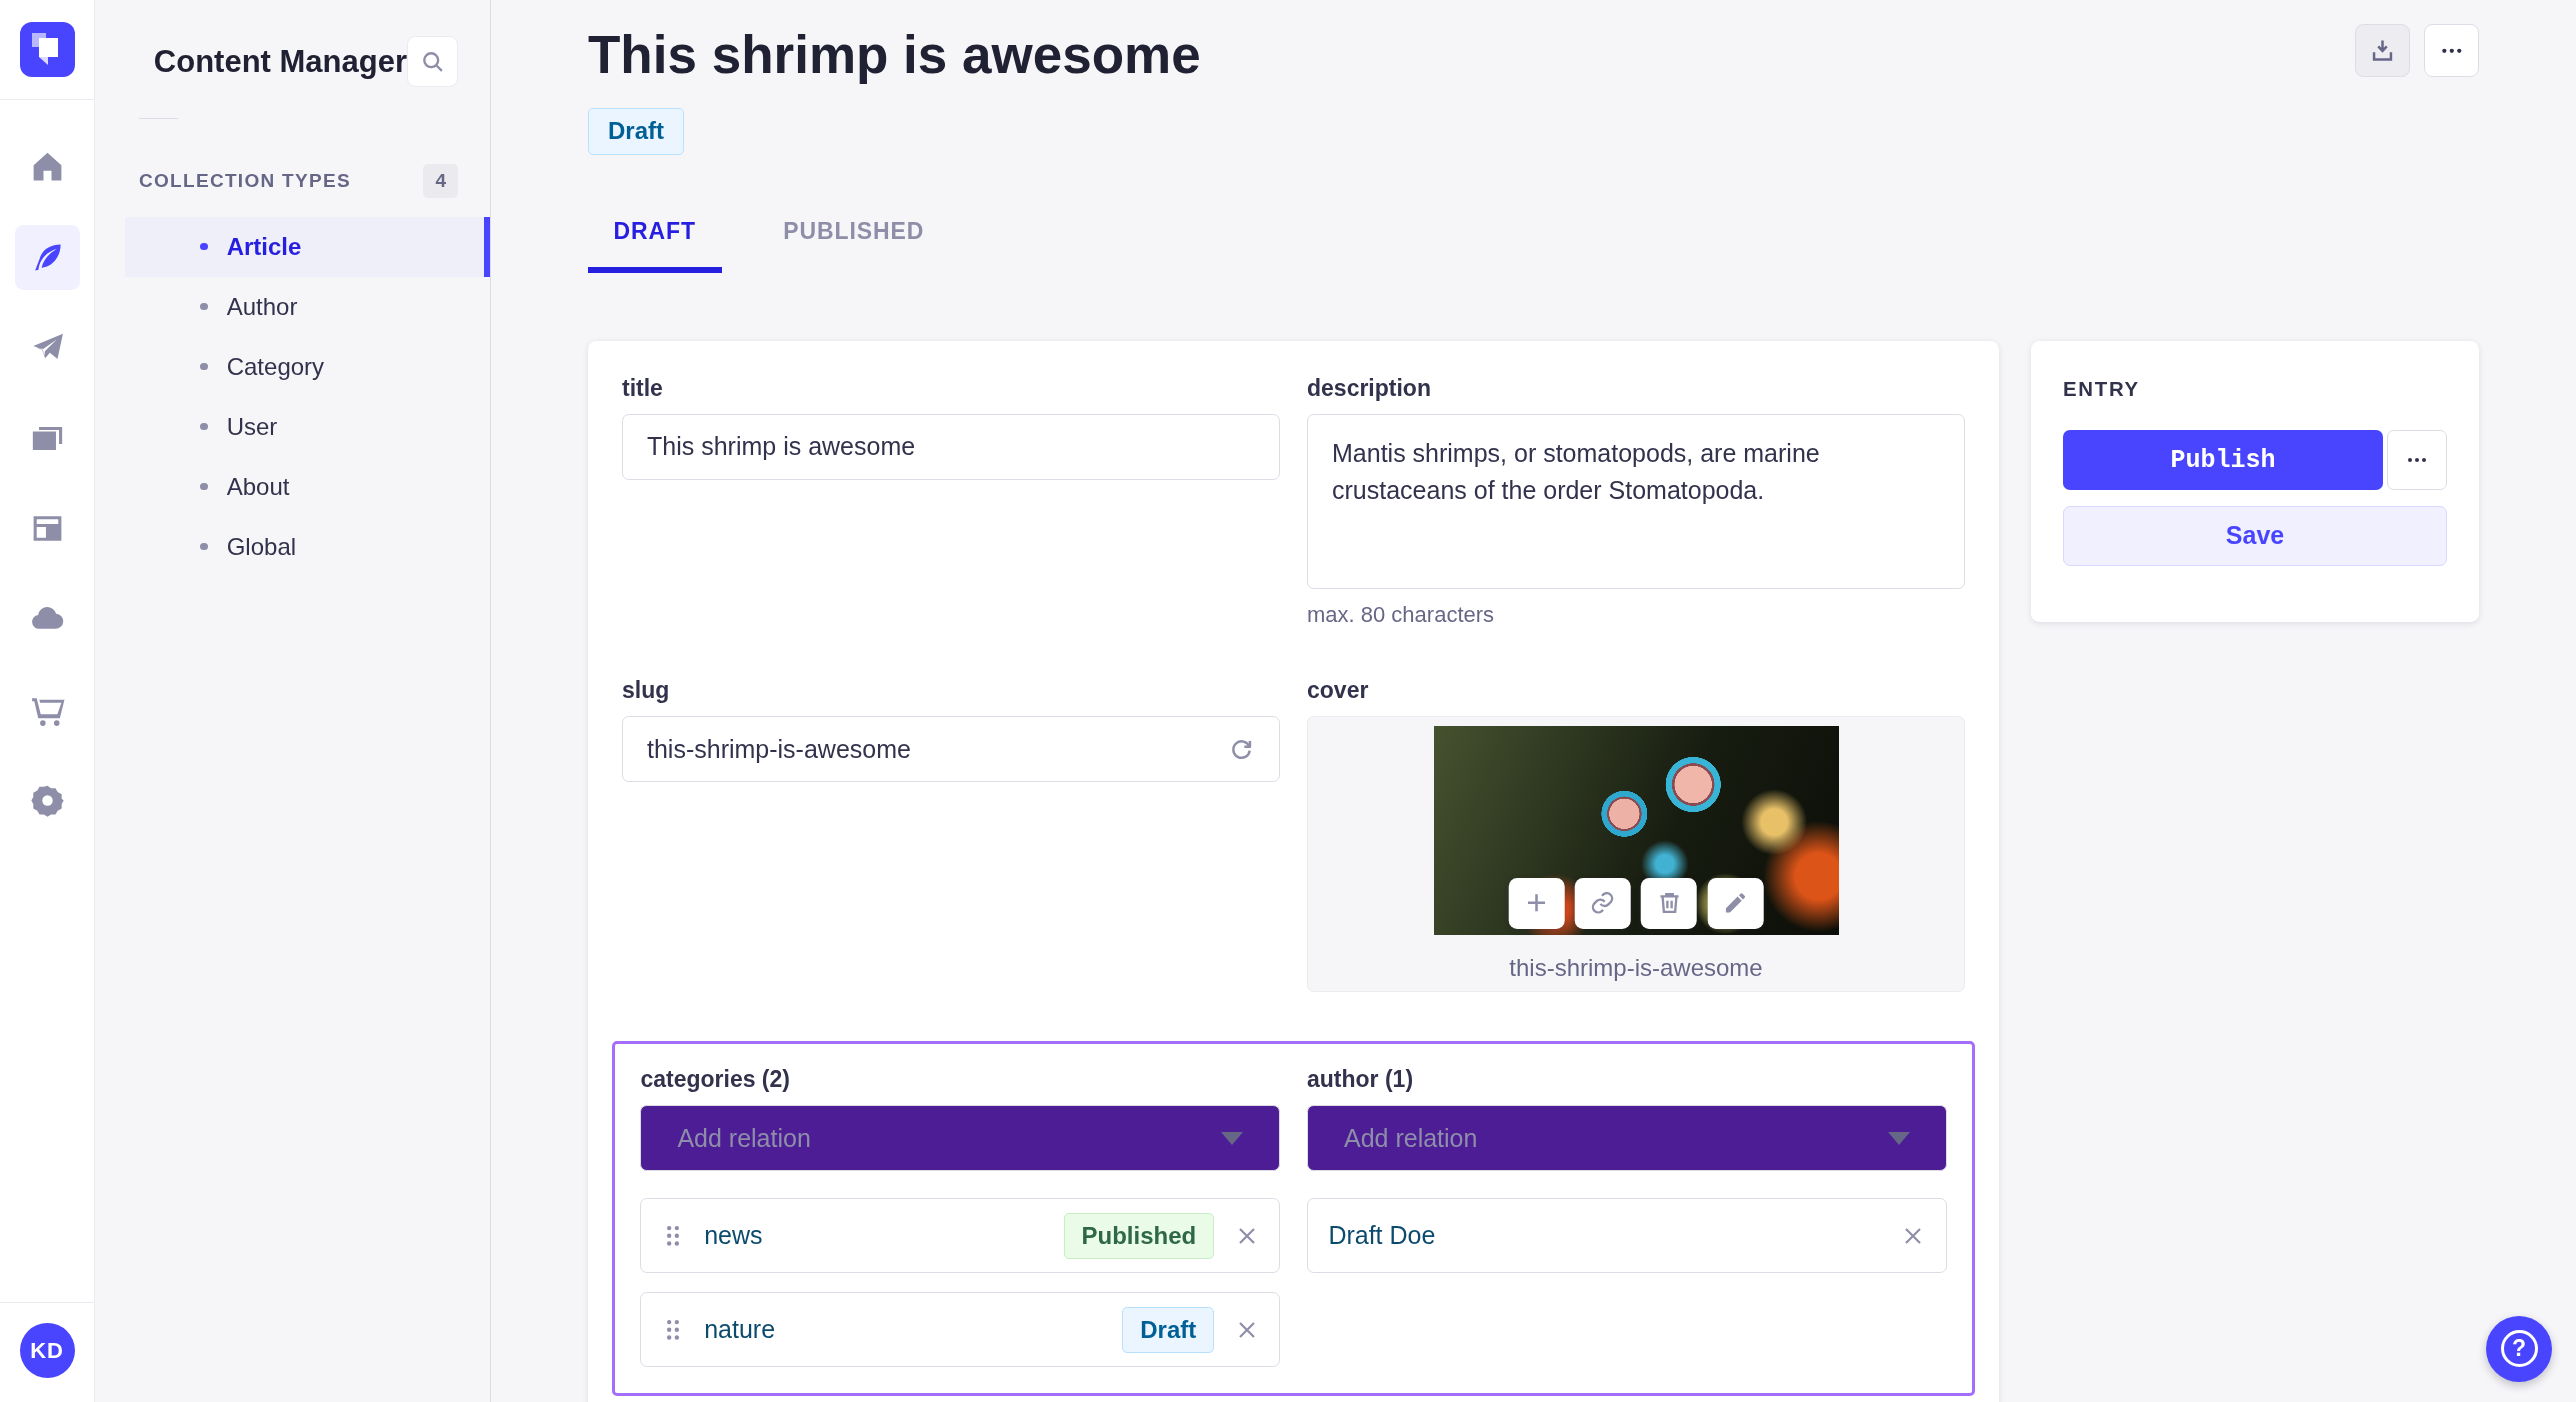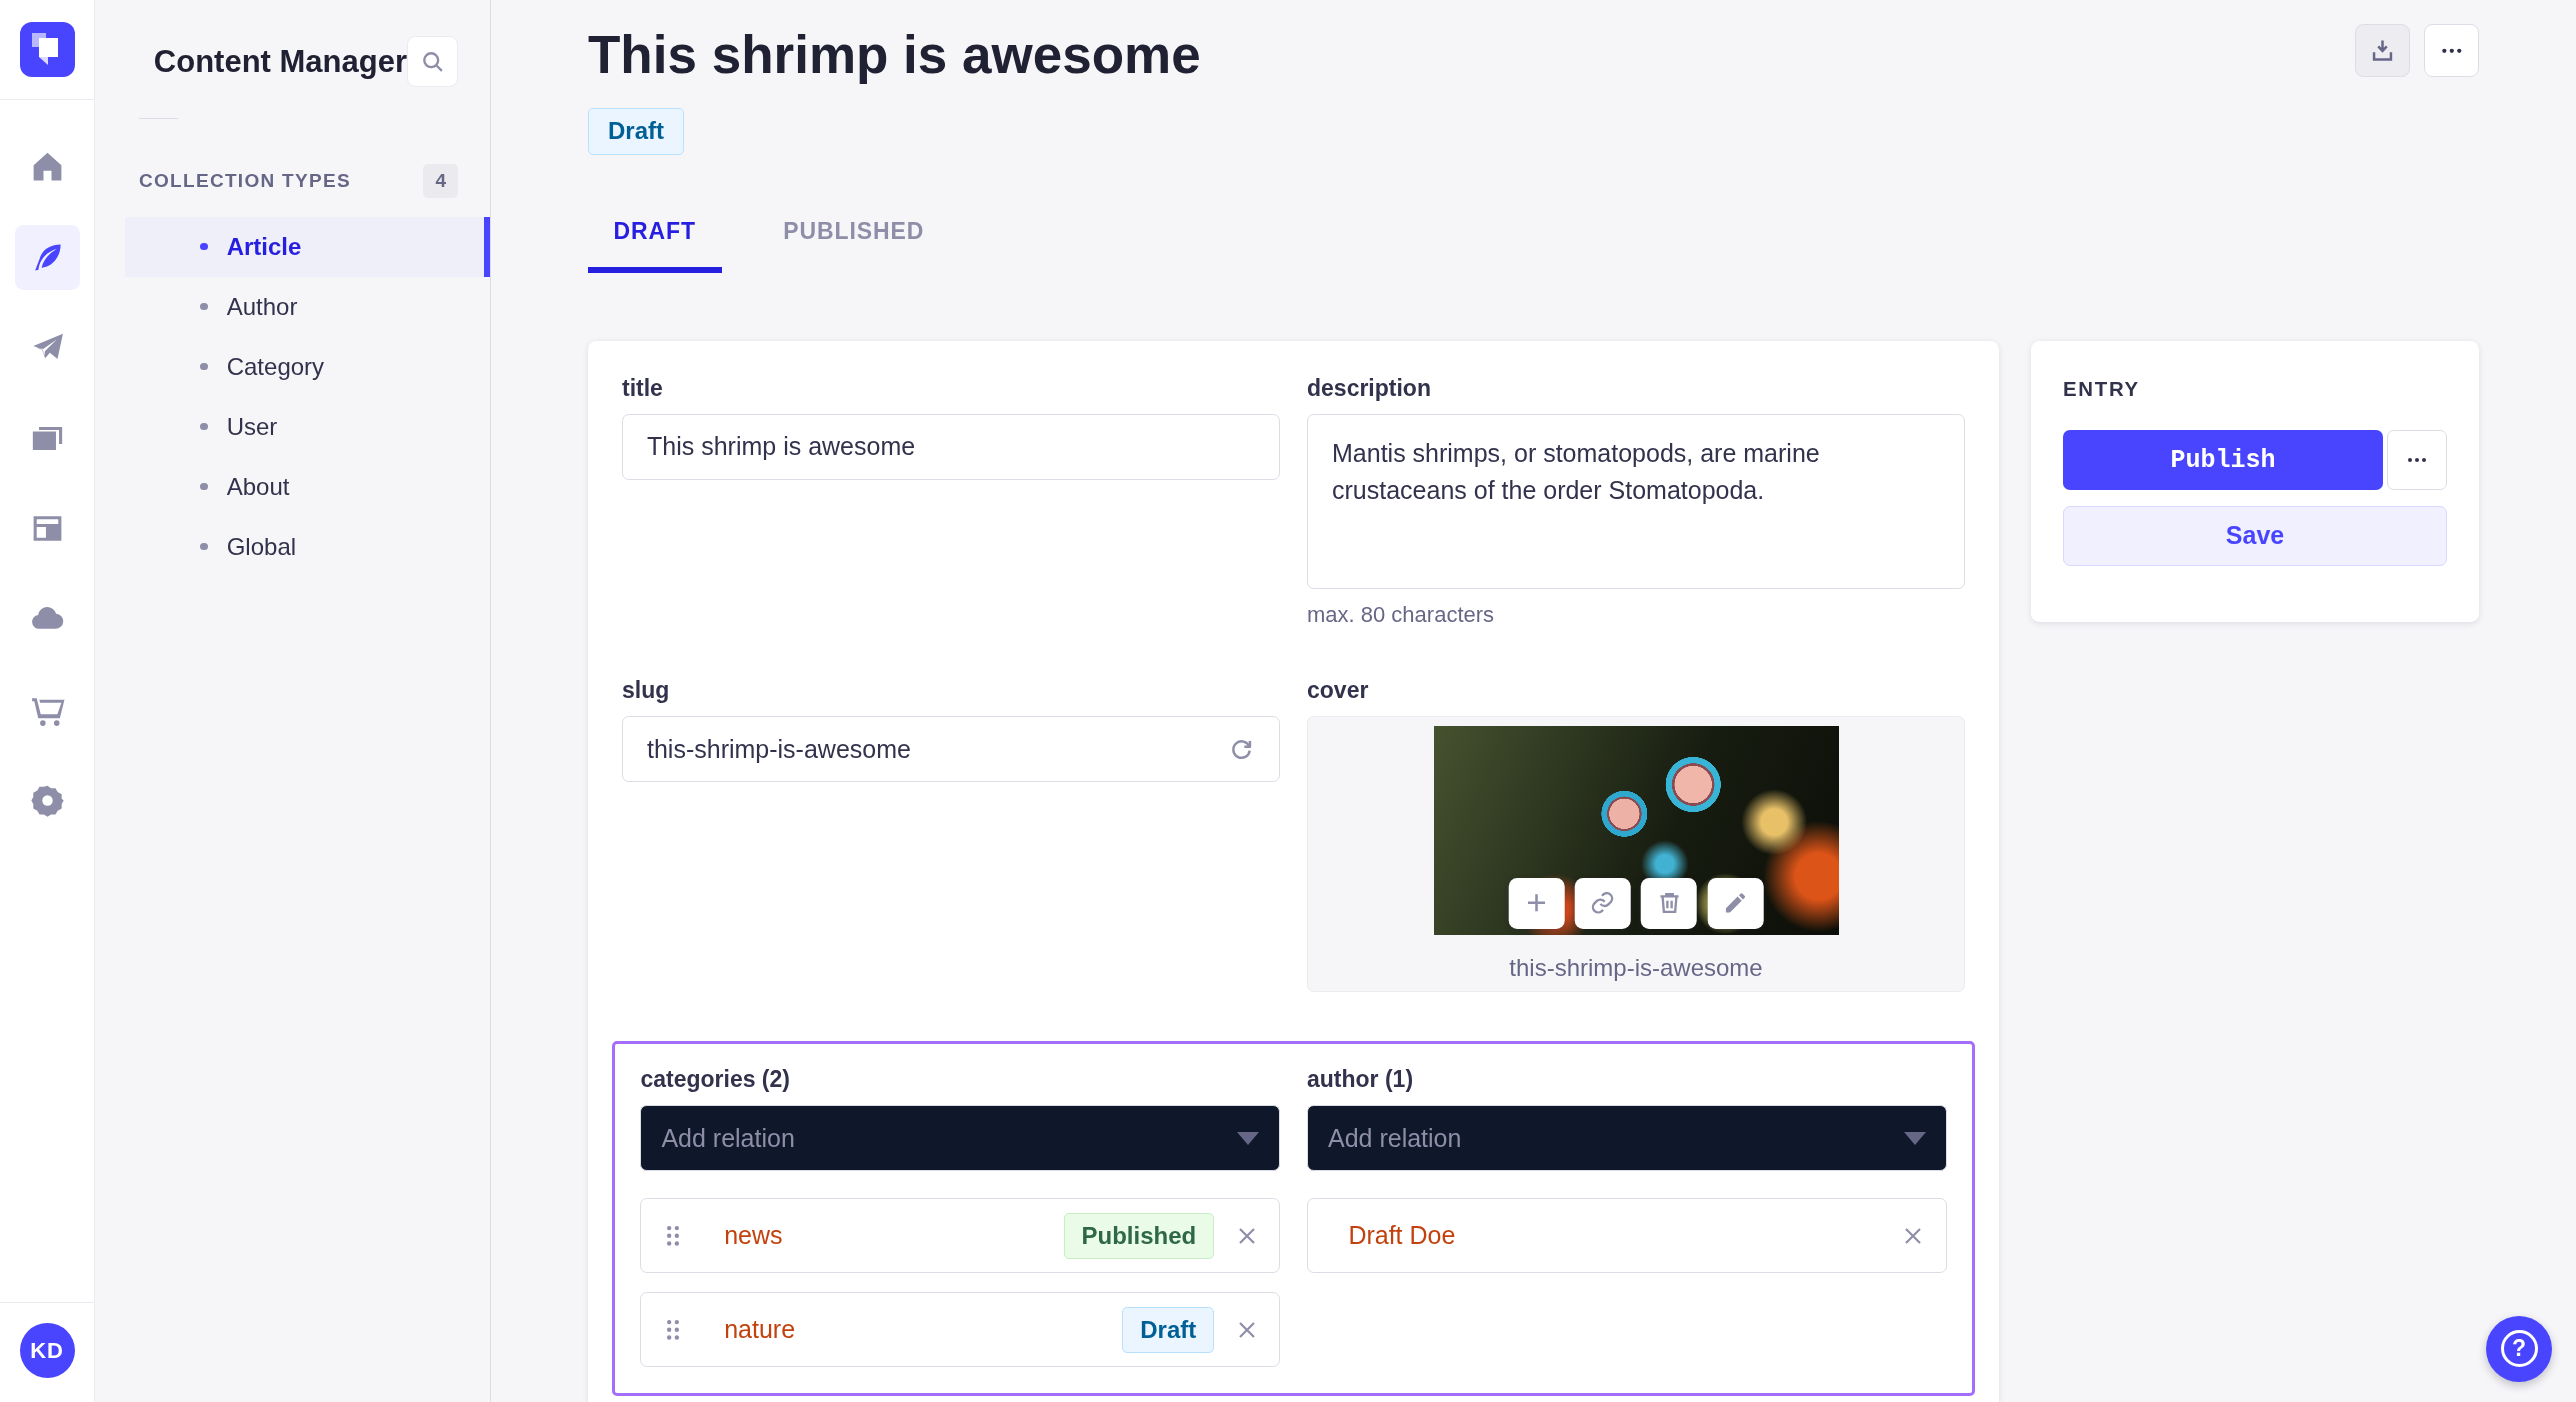--- a/index.html
+++ b/index.html
@@ -133,31 +133,31 @@
   }
   .cover-caption { margin-top:19px; font-size:24px; color:#666687; }
 
   
   .relations-box {
     grid-column:1 / -1; margin:0 -10.2px; border:3.4px solid #A56EFA; border-radius:5.1px;
     padding:22px 25.6px 25.6px;
   }
   .relations-grid { display:grid; grid-template-columns:1fr 1fr; column-gap:27px; }
   .select {
-    height:66px; width:100%; background:#0f172a; border:1.7px solid #DCDCE4; border-radius:6.8px;
-    display:flex; align-items:center; padding:0 20px; cursor:pointer;
+    height:66px; width:100%; background:#4c1d95; border:1.7px solid #DCDCE4; border-radius:6.8px;
+    display:flex; align-items:center; padding:0 36px; cursor:pointer;
   }
   .select .placeholder { flex:1; font-size:25px; color:#8E8EA9; }
   .caret { width:0; height:0; border-left:11px solid transparent; border-right:11px solid transparent; border-top:13.6px solid #666687; }
   .rel-list { margin-top:27px; display:flex; flex-direction:column; gap:19px; }
   .rel-item {
     height:75px; background:#FFF; border:1.7px solid #DCDCE4; border-radius:6.8px;
     display:flex; align-items:center; padding:0 20.4px; gap:20.4px;
   }
-  .rel-link { font-size:25px; color:#c2410c; cursor:pointer; flex:1;margin-left:20px; }
+  .rel-link { font-size:25px; color:#0c4a6e; cursor:pointer; flex:1; }
   .drag { cursor:grab; color:#8E8EA9; }
   .badge { padding:7.7px 17px; border-radius:5.1px; font-size:24px; font-weight:600; }
   .badge.success { background:#EAFBE7; border:1.7px solid #C6F0C2; color:#2F6846; }
   .badge.info { background:#EAF5FF; border:1.7px solid #B8E1FF; color:#006096; }
   .x-btn { background:none; border:none; color:#8E8EA9; cursor:pointer; display:flex; }
 
   
   .entry-card { width:448px; padding:34px 32px 56px; }
   .entry-title { font-size:20.4px; font-weight:bold; letter-spacing:1.7px; color:#32324D; margin:3.4px 0 29px; }
   .entry-row { display:flex; gap:4px;font-family:Liberation Mono, monospace; }

